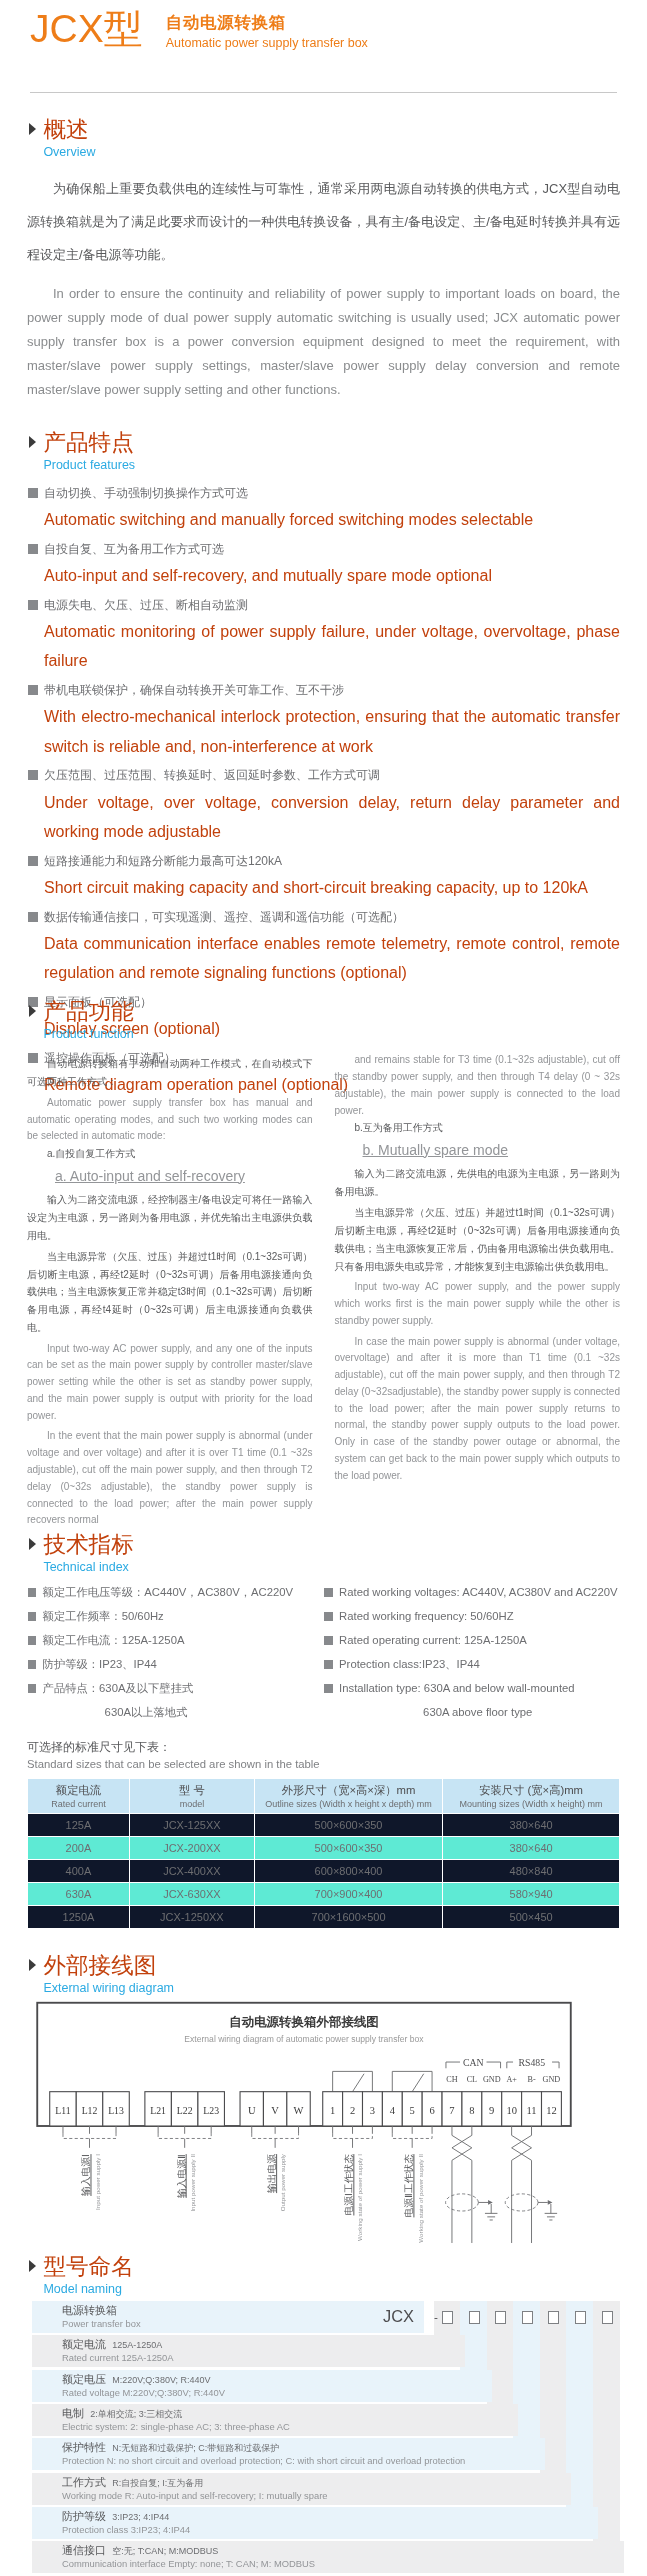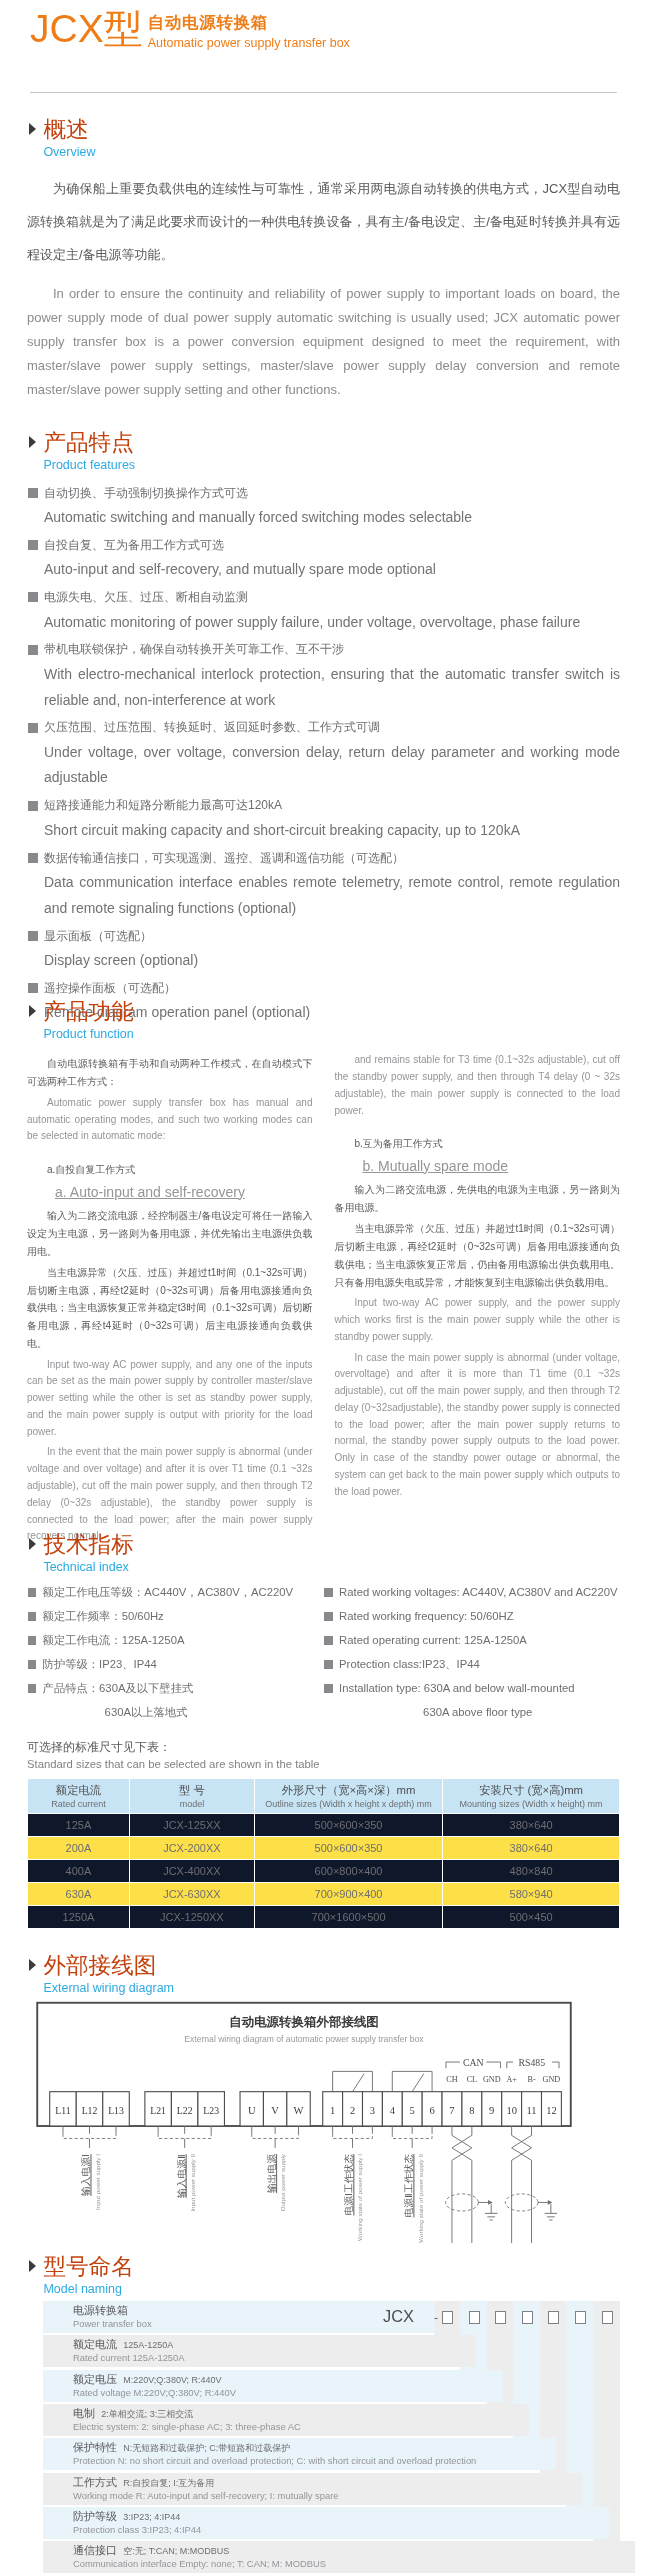--- a/index.html
+++ b/index.html
@@ -3,84 +3,84 @@
 <meta charset="utf-8">
 <style>
   html,body{margin:0;padding:0;background:#fff;}
   .page{position:relative;width:648px;height:2576px;overflow:hidden;background:#fff;
         font-family:"Liberation Sans",sans-serif;}
   .abs{position:absolute;}
   .sec{position:absolute;left:27px;width:593px;}
   
   .hdr{display:flex;align-items:flex-start;}
   .hdr-model{color:#ee7d18;font-size:39px;line-height:1.05;letter-spacing:0;}
-  .hdr-titles{margin-left:5px;padding-top:2.3px;}
+  .hdr-titles{margin-left:23px;padding-top:2.3px;}
   .hdr-cn{color:#ee7d18;font-size:16.4px;font-weight:bold;letter-spacing:0.8px;}
   .hdr-en{color:#ee7d18;font-size:12.5px;margin-top:2.3px;}
   .rule{position:absolute;left:30px;width:587px;border-top:0.8px solid #c8c8c8;}
   
   .sh{display:flex;}
   .tri{width:0;height:0;border-left:7.8px solid #3b3b3b;border-top:6.2px solid transparent;
        border-bottom:6.2px solid transparent;margin:6.2px 7.8px 0 1.6px;flex:none;}
   .h-cn{color:#c2410c;font-size:22.6px;line-height:1.15;}
   .h-en{color:#2baae2;font-size:12.5px;margin-top:2.3px;}
   
   .p-cn{color:#58595b;font-size:13px;line-height:2.55;text-align:justify;
         text-indent:2em;margin:12.5px 0 0;}
   .p-en{color:#8a8c8e;font-size:13px;line-height:1.85;text-align:justify;
         text-indent:2em;margin:11px 0 0;}
   
   .feat{margin-top:9.4px;}
   .fi{margin-top:3.1px;}
   .fc{display:flex;color:#6d6e71;font-size:12px;line-height:1.95;}
   .sq{width:10px;height:10px;background:#87898c;margin:6.2px 6.2px 0 0.8px;flex:none;}
-  .fe{color:#737373;font-size:14px;line-height:1.84;margin:0 0 1.6px 17px;text-align:justify;}
+  .fe{color:#c2410c;font-size:16px;line-height:1.84;margin:0 0 1.6px 17px;text-align:justify;}
   
   .cols{display:flex;gap:22px;margin-top:11px;}
   .col{flex:1;min-width:0;}
   .f-cn{color:#58595b;font-size:10px;line-height:1.78;text-align:justify;text-indent:2em;margin:3.1px 0 0;}
   .f-en{color:#939598;font-size:10px;line-height:1.68;text-align:justify;text-indent:2em;margin:3.9px 0 0;}
-  .f-sub-cn{color:#58595b;font-size:10px;line-height:1.78;text-indent:2em;margin:16px 0 0;}
+  .f-sub-cn{color:#58595b;font-size:10px;line-height:1.78;text-indent:2em;margin:0 0 0;}
   .f-sub-en{color:#939598;font-size:14px;line-height:1.68;text-indent:2em;margin:1.6px 0 0;text-decoration:underline;}
   
   .tcols{display:flex;margin-top:6.2px;}
   .tcol{width:297px;}
   .ti{display:flex;color:#6d6e71;font-size:11.3px;line-height:24px;}
   .sq2{width:8.6px;height:8.6px;background:#87898c;margin:7.8px 6.2px 0 0.8px;flex:none;}
   .tsub{margin-left:15.6px;padding-left:62px;color:#6d6e71;font-size:11.3px;line-height:24px;}
   .tsub-en{margin-left:15.6px;padding-left:84px;color:#6d6e71;font-size:11.3px;line-height:24px;}
   
   .intro-cn{color:#58595b;font-size:12px;}
   .intro-en{color:#808285;font-size:11.3px;margin-top:2.3px;}
   table.tbl{width:100%;border-collapse:collapse;margin-top:7.8px;table-layout:fixed;}
   .tbl th{background:#c7e4f4;border:1.6px solid #fff;padding:3.9px 1.6px 4.7px;}
   .tbl .thcn{color:#4d4d4f;font-size:11.3px;font-weight:normal;}
   .tbl .then{color:#6d6e71;font-size:9px;font-weight:normal;margin-top:0.8px;}
   .tbl td{border:1.6px solid #fff;text-align:center;color:#6d6e71;font-size:11px;
           height:22px;padding:0;}
   .tbl tr.odd td{background:#0f172a;}
-  .tbl tr.even td{background:#fde047;}
+  .tbl tr.even td{background:#5eead4;}
   .c1{width:17%;} .c2{width:21%;} .c3{width:32%;} .c4{width:30%;}
   
   .wsvg{margin:6.2px 0 0 3.9px;display:block;}
   .wline{stroke:#6d6e71;stroke-width:1.2;fill:none;}
   .wdash{stroke:#6d6e71;stroke-width:1.1;fill:none;stroke-dasharray:4,3;}
   .tbox{fill:#fff;stroke:#4a4a4c;stroke-width:1.4;}
   .tlabel{font-family:"Liberation Serif",serif;font-size:12.5px;fill:#3a3a3a;text-anchor:middle;}
   .tnum{font-family:"Liberation Serif",serif;font-size:13.5px;fill:#3a3a3a;text-anchor:middle;}
   .pinl{font-family:"Liberation Serif",serif;font-size:10.5px;fill:#4d4d4f;text-anchor:middle;}
   .busl{font-family:"Liberation Serif",serif;font-size:12.5px;fill:#4d4d4f;text-anchor:middle;}
   .wtcn{font-size:16px;font-weight:bold;fill:#3a3a3a;text-anchor:middle;font-family:"Liberation Serif",serif;}
   .wten{font-size:11px;fill:#999;text-anchor:middle;}
   .rlcn{font-size:12.5px;fill:#58595b;text-anchor:end;text-decoration:underline;}
   .rlen{font-size:8px;fill:#939598;text-anchor:end;}
   
   .naming{position:relative;margin-top:4.7px;height:275px;}
   .strip{position:absolute;top:0;width:26.5px;z-index:0;}
-  .nrow{position:absolute;left:16px;height:32px;z-index:1;}
+  .nrow{position:absolute;left:5px;height:32px;z-index:1;}
   .bgb{background:#e8f3fa;} .bgg{background:#ededee;}
   .nl{padding:1.6px 0 0 30px;}
   .n-cn{font-size:11px;color:#58595b;}
   .n-detail{font-size:9px;color:#6d6e71;margin-left:6.2px;}
   .n-en{font-size:9.4px;color:#939598;margin-top:0.8px;}
   .nbox{position:absolute;top:10px;width:9.4px;height:11px;border:1.2px solid #7e8083;
         background:#fff;z-index:2;}
   .n-prefix{position:absolute;left:356px;top:6.2px;font-size:16.4px;color:#4d4d4f;z-index:2;}
   .n-dash{position:absolute;left:407px;top:8.6px;font-size:11.7px;color:#4d4d4f;z-index:2;}
 </style>

